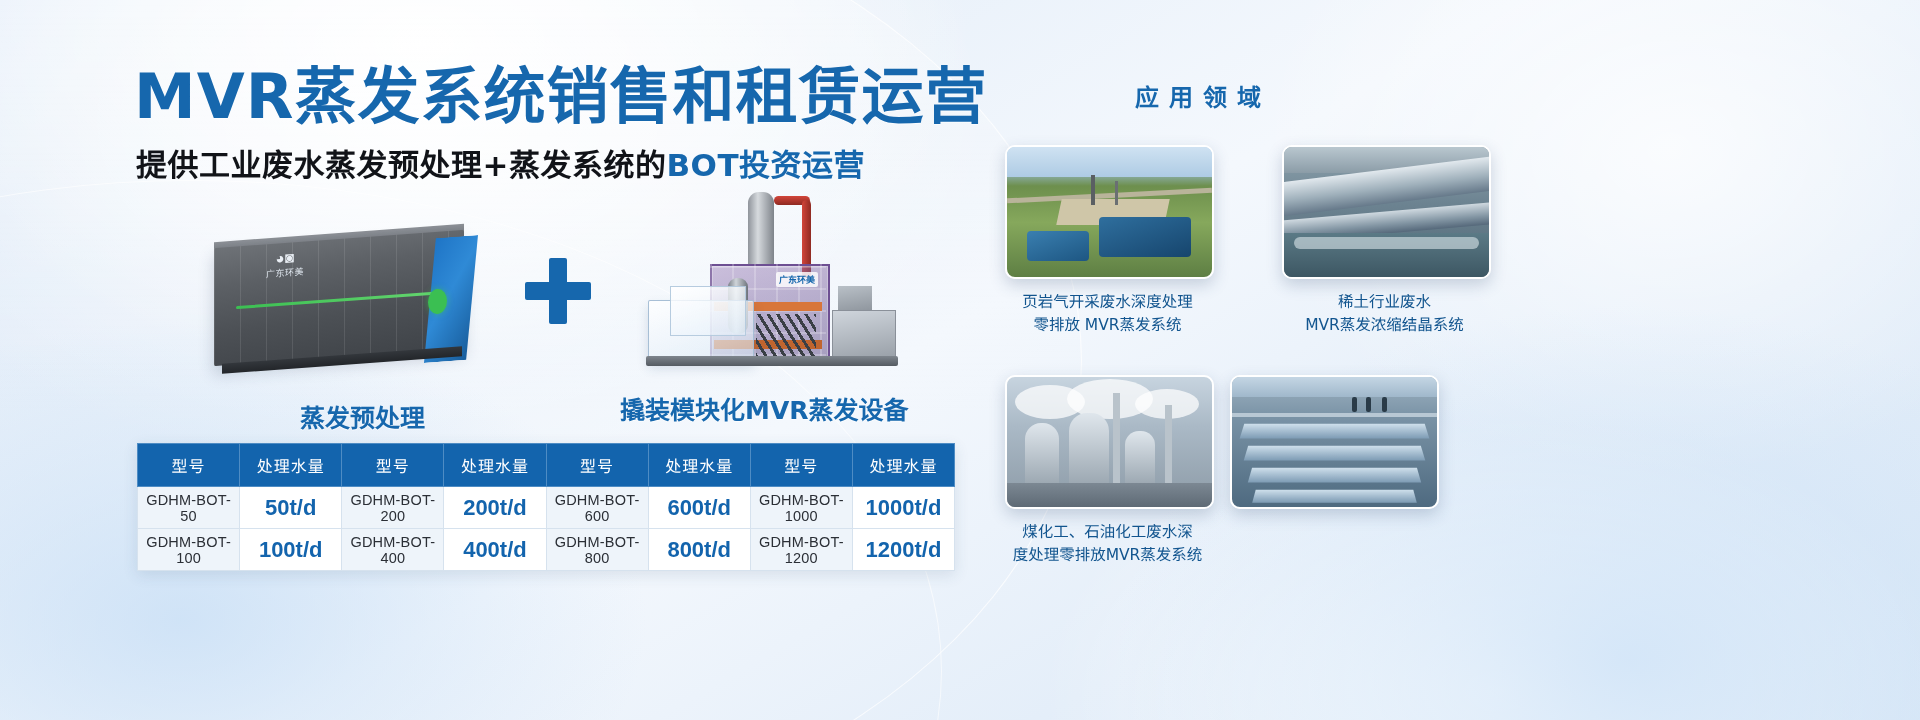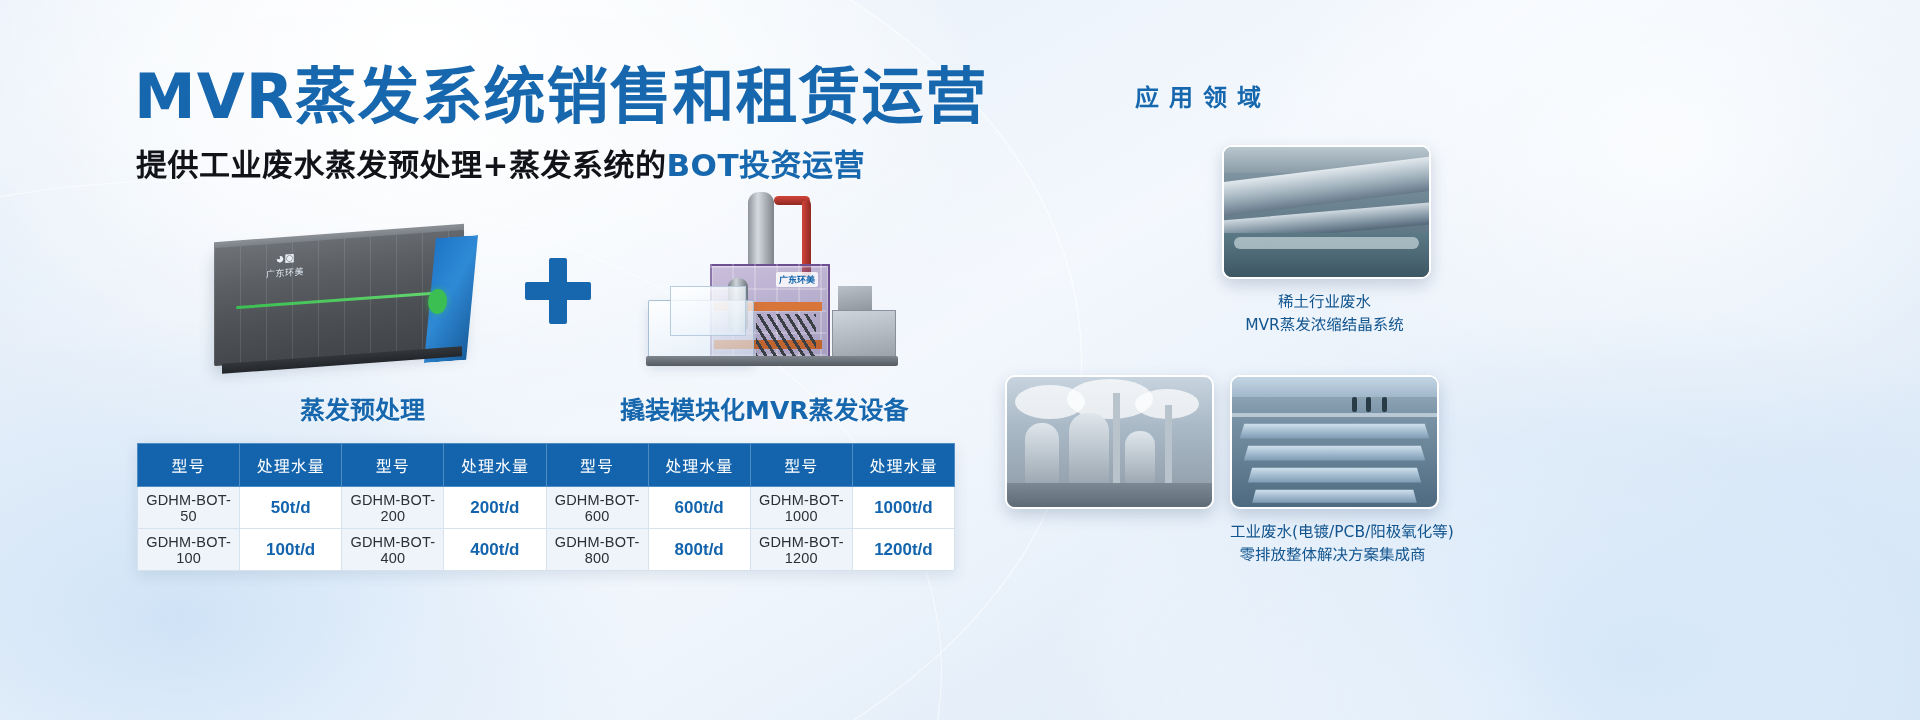--- a/index.html
+++ b/index.html
@@ -49,21 +49,21 @@
   }
   .title-sub .hl{color:#1667ad;text-align:center;}
 
   
   .prod{position:absolute;}
   .prod-cap{
     position:absolute;font-size:25px;font-weight:bold;color:#1667ad;
     white-space:nowrap;font-family:"DejaVu Sans","Liberation Sans",sans-serif;
     text-shadow:0 1px 0 rgba(255,255,255,.7);
   }
-  .cap1{left:300px;top:390px;}
+  .cap1{left:300px;top:398px;}
   .cap2{left:620px;top:390px;}
 
   
   .container-unit{left:200px;top:225px;width:300px;height:150px;}
   .cu-body{position:absolute;left:14px;top:14px;width:250px;height:118px;
     background:linear-gradient(175deg,#6e7277 0%,#5c6065 28%,#4c5055 62%,#3f4348 100%);
     transform:skewY(-4.2deg);
     border-radius:2px;
     box-shadow:0 8px 16px rgba(40,60,90,.22);}
   .cu-top{position:absolute;left:14px;top:8px;width:250px;height:16px;
@@ -137,39 +137,39 @@
   }
   .spec-table th{
     background:#1364ad;color:#ffffff;font-size:16px;font-weight:normal;
     height:40px;border:1px solid #4e8cc4;letter-spacing:1px;
   }
   .spec-table td{
     height:39px;border:1px solid #d6e2ee;text-align:center;
     font-size:15px;color:#2b2f36;
   }
   .spec-table td.model{background:#eef4fa;color:#2b2f36;letter-spacing:.2px;font-size:14.5px;}
-  .spec-table td.vol{background:#ffffff;color:#1364ad;font-weight:bold;font-size:17px;}
+  .spec-table td.vol{background:#ffffff;color:#1364ad;font-weight:bold;font-size:22px;}
   .app-title{
     position:absolute;left:1135px;top:78px;
     font-size:24px;font-weight:bold;color:#1667ad;letter-spacing:10px;
     white-space:nowrap;font-family:"DejaVu Sans","Liberation Sans",sans-serif;
   }
   .card{position:absolute;width:205px;}
   .card .thumb{
     width:205px;height:130px;border-radius:10px;overflow:hidden;position:relative;
     box-shadow:0 6px 16px rgba(40,70,110,.22);
     border:2px solid #ffffff;
   }
   .card .cap{
     margin-top:12px;text-align:center;color:#12558f;
     font-size:15.5px;line-height:1.5;white-space:nowrap;
     font-family:"DejaVu Sans","Liberation Sans",sans-serif;
   }
   .c1{left:1005px;top:145px;}
-  .c2{left:1222px;top:145px;}
+  .c2{left:1282px;top:145px;}
   .c3{left:1005px;top:375px;}
   .c4{left:1230px;top:375px;}
 
   
   .t-shale{background:linear-gradient(180deg,#bcd6ea 0%,#9fc0dd 16%,#6d8f4d 30%,#86a85c 58%,#5e7f44 100%);}
   .t-shale .pondA{position:absolute;left:92px;top:70px;width:92px;height:40px;border-radius:4px;
     background:linear-gradient(160deg,#2f6f9e,#16456d);}
   .t-shale .pondB{position:absolute;left:20px;top:84px;width:62px;height:30px;border-radius:4px;
     background:linear-gradient(160deg,#3a7fb0,#1d5682);}
   .t-shale .pad{position:absolute;left:52px;top:52px;width:108px;height:26px;background:#cfc6a8;transform:skewX(-12deg);}
@@ -305,20 +305,35 @@
           <td class="vol">800t/d</td>
           <td class="model">GDHM-BOT-1200</td>
           <td class="vol">1200t/d</td>
         </tr>
       </tbody>
     </table>
   </div>
 
   <div class="app-title">应用领域</div>
 
+  <div class="card c1">
+    <div class="thumb t-shale">
+      <div class="sky"></div>
+      <div class="road"></div>
+      <div class="pad"></div>
+      <div class="rig"></div>
+      <div class="rig2"></div>
+      <div class="pondA"></div>
+      <div class="pondB"></div>
+    </div>
+    <div class="cap">
+      <div>页岩气开采废水深度处理</div>
+      <div>零排放 MVR蒸发系统</div>
+    </div>
+  </div>
 
   <div class="card c2">
     <div class="thumb t-pipe">
       <div class="wall"></div>
       <div class="bigpipe"></div>
       <div class="bigpipe2"></div>
       <div class="water"></div>
       <div class="foam"></div>
     </div>
     <div class="cap">
@@ -332,33 +347,33 @@
       <div class="smoke sm1"></div>
       <div class="smoke sm2"></div>
       <div class="smoke sm3"></div>
       <div class="stack s1"></div>
       <div class="stack s2"></div>
       <div class="tower tw1"></div>
       <div class="tower tw2"></div>
       <div class="tower tw3"></div>
       <div class="ground"></div>
     </div>
+    <div class="cap">
+      <div>煤化工、石油化工废水深</div>
+      <div>度处理零排放MVR蒸发系统</div>
+    </div>
   </div>
 
   <div class="card c4">
     <div class="thumb t-tank">
       <div class="sky"></div>
       <div class="fig f1"></div>
       <div class="fig f2"></div>
       <div class="fig f3"></div>
       <div class="rail"></div>
       <div class="bay b1"></div>
       <div class="bay b2"></div>
       <div class="bay b3"></div>
       <div class="bay b4"></div>
     </div>
-    <div class="cap">
-      <div>工业废水(电镀/PCB/阳极氧化等)</div>
-      <div>零排放整体解决方案集成商</div>
-    </div>
   </div>
 
 </div>
 
 </body></html>

